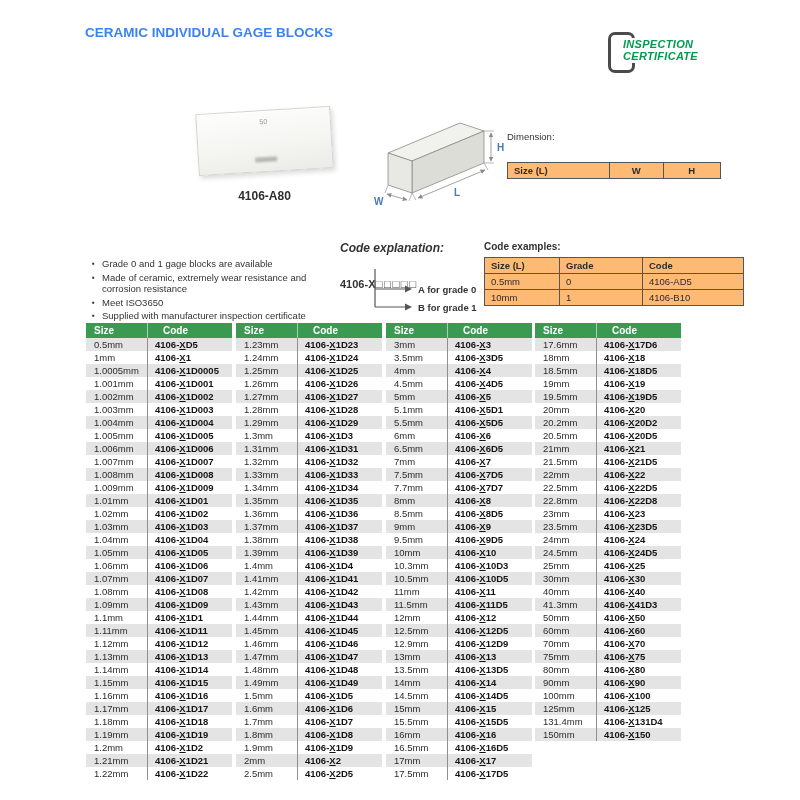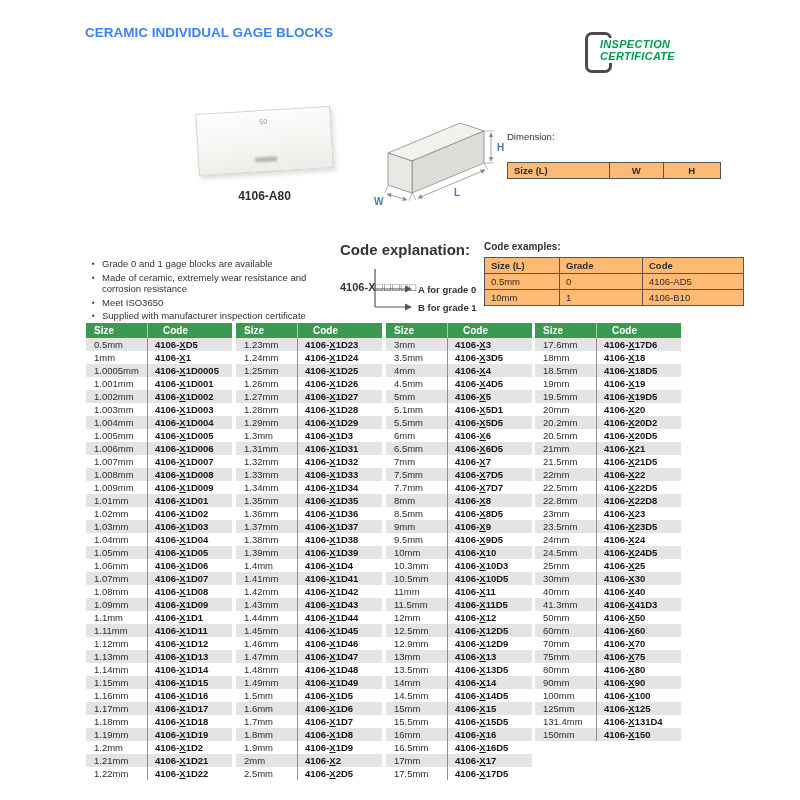--- a/index.html
+++ b/index.html
@@ -2,21 +2,21 @@
 <html style="--green: #3a9a52; --badge-green: #009a50; --row-alt: #e4e4e4; --blue: #4a79b3;"><head>
 <meta charset="utf-8">
 <style>
   html,body{margin:0;padding:0;background:#fff;}
   body{width:800px;height:800px;position:relative;overflow:hidden;
        font-family:"Liberation Sans",sans-serif;color:#333;}
   .abs{position:absolute;}
 
   
   .page-title{left:85px;top:25px;font-size:13.5px;font-weight:bold;color:#3b82f6;letter-spacing:0;}
-  .badge{left:585px;top:31px;width:125px;height:44px;}
+  .badge{left:608px;top:31px;width:125px;height:44px;}
   .badge-rect{position:absolute;left:0;top:1px;width:21px;height:35px;border:3px solid #4a4a4a;border-radius:7px;}
   .badge-text{position:absolute;left:13px;top:7px;background:#fff;padding:1px 2px;
               font-style:italic;font-weight:bold;color:var(--badge-green,#009a50);
               font-size:11px;line-height:11.5px;letter-spacing:.3px;display:flex;flex-direction:column;}
 
   
   .photo{left:192px;top:98px;width:145px;height:84px;}
   .photo-front{position:absolute;left:5px;top:12px;width:133px;height:60px;
                background:linear-gradient(175deg,#fdfdfc 0%,#f5f5f2 55%,#ebebe7 100%);
                border:1px solid #d3d3ce;transform:rotate(-3.5deg);
@@ -36,21 +36,21 @@
   .dim td.c,.dim th.c{text-align:center;}
   .dim .w1{width:92px;} .dim .w2{width:42px;} .dim .w3{width:46px;}
 
   
   .features{left:86px;top:252px;width:252px;margin:6px;padding:0;list-style:none;}
   .features li{position:relative;padding-left:10px;font-size:9.5px;line-height:11.5px;color:#333;margin-bottom:2px;}
   .features li::before{content:"▪";position:absolute;left:0;top:0;font-size:8px;color:#333;}
 
   
   .codeexp{left:340px;top:241px;width:160px;}
-  .ce-title{font-weight:bold;font-size:15px;color:#333;}
+  .ce-title{font-weight:bold;font-size:12px;color:#333;font-style:italic;}
   .ce-pattern{margin-top:23px;font-size:11px;font-weight:bold;color:#333;}
   .ce-boxes{font-weight:normal;letter-spacing:1.5px;font-size:11.5px;color:#444;}
   .ce-branch{position:absolute;left:27px;top:28px;}
   .ce-grade{position:absolute;left:78px;font-size:9.5px;font-weight:bold;color:#333;white-space:nowrap;}
   .ce-a{top:43px;} .ce-b{top:61px;}
 
   
   .codeex{left:484px;top:241px;}
   .cx-title{font-weight:bold;font-size:10px;color:#333;margin-bottom:5px;}
   .codeex td,.codeex th{font-weight:bold;}

